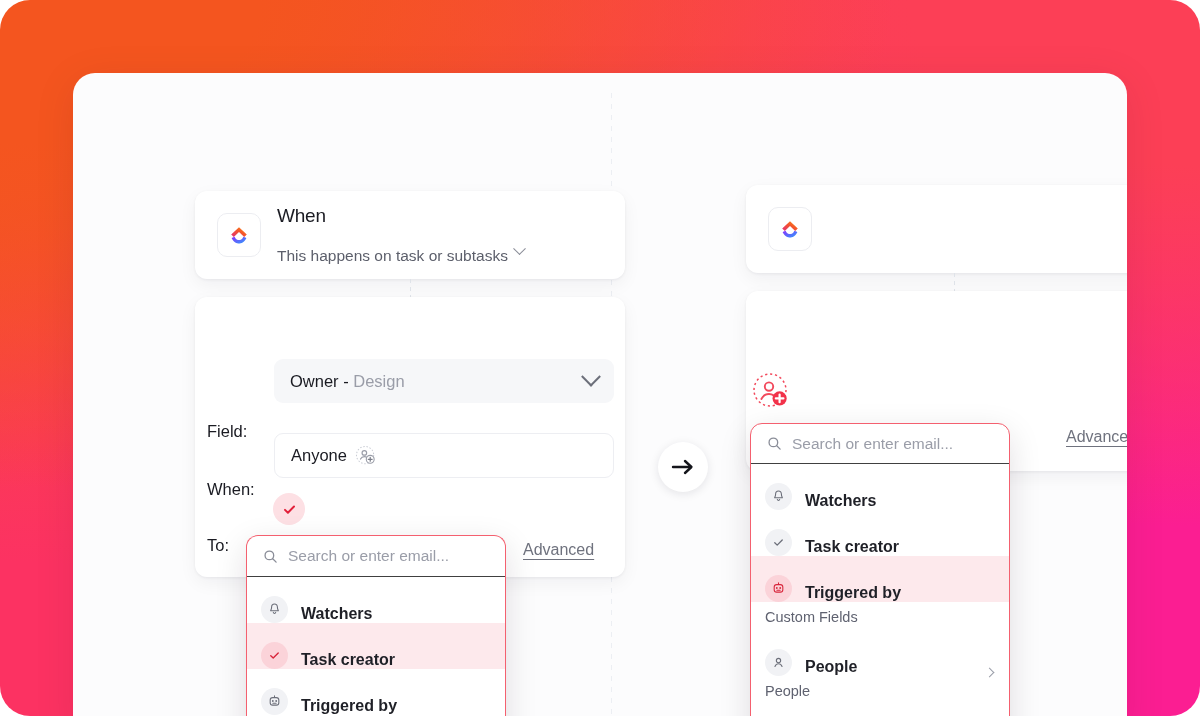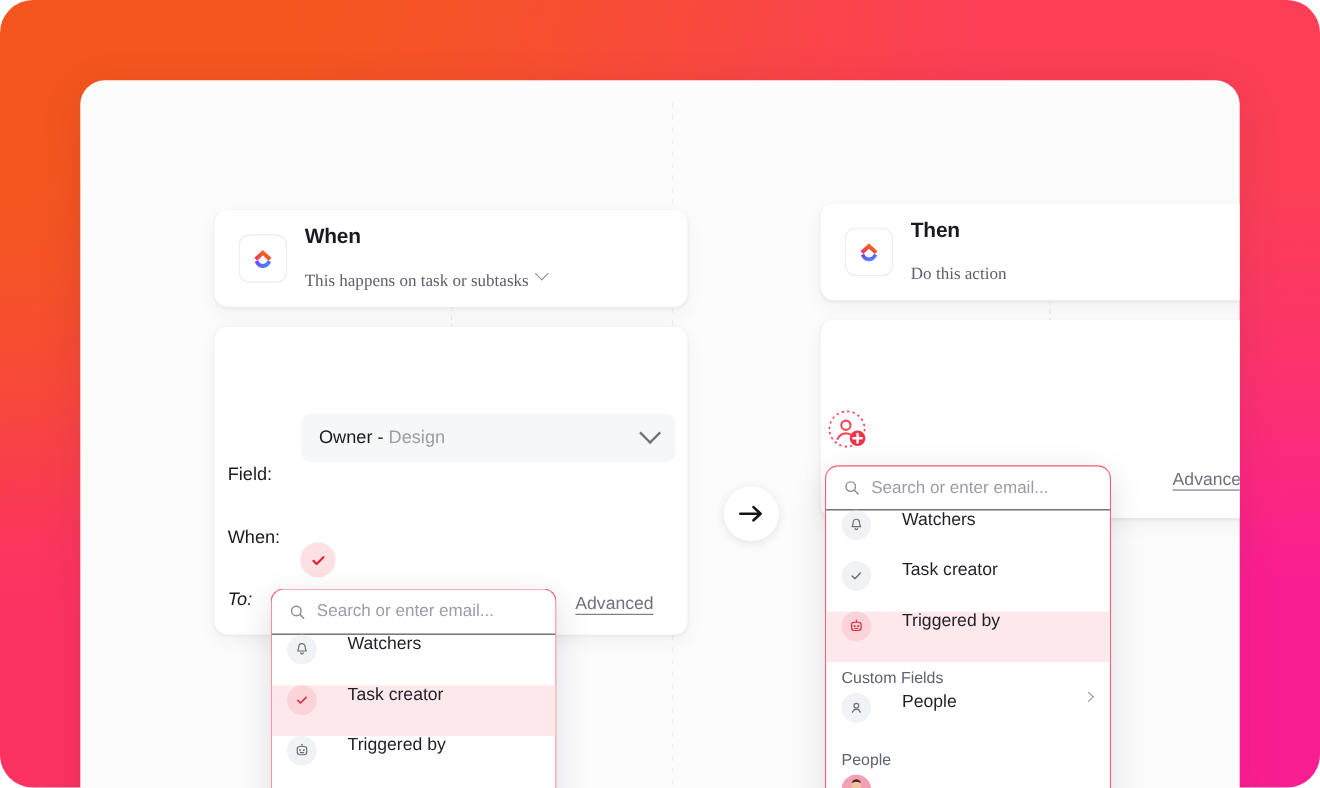--- a/index.html
+++ b/index.html
@@ -69,25 +69,25 @@
   .logo-box {
     width: 44px; height: 44px;
     border: 1px solid #ECEDF1;
     border-radius: 10px;
     display: flex; align-items: center; justify-content: center;
     background: #fff;
     flex: none;
   }
   .hdr-text { margin-left: 16px; }
   .hdr-title {
-    font-size: 19px; font-weight: 700; color: #1A1B22; letter-spacing: -.2px;
+    font-size: 19px; font-weight: 400; color: #1A1B22; letter-spacing: -.2px;
   }
   .hdr-sub {
     font-size: 15.5px; color: #5C5F6B; margin-top: 20px;
-    display: flex; align-items: flex-start; gap: 7px; font-family: Liberation Serif, serif;
+    display: flex; align-items: flex-start; gap: 7px;
   }
 
   
   .connector {
     position: absolute; width: 1px; height: 22px;
     background: repeating-linear-gradient(to bottom,#DFE3E9 0 4px, transparent 4px 8px);
   }
   #conn-left  { left: 337px; top: 206px; }
   #conn-right { left: 881px; top: 200px; }
 
@@ -104,30 +104,30 @@
     padding: 0 16px;
     font-size: 16.5px;
     color: #1A1B22;
     justify-content: space-between;
   }
   .combo.plain { background: #FFFFFF; border: 1px solid #EDEEF2; }
   .combo .muted { color: #9A9DA8; }
 
   #trigger-select  { left: 134px; top: 243px; width: 406px; height: 46px; }
   #action-select   { left: 685px; top: 237px; width: 400px; height: 46px; }
-  #field-select    { left: 201px; top: 303px; width: 340px; height: 44px; background:#F6F7F9; }
+  #field-select    { left: 201px; top: 286px; width: 340px; height: 44px; background:#F6F7F9; }
   #from-input      { left: 201px; top: 360px; width: 340px; height: 45px;
                      background:#fff; border: 1px solid #EDEEF2; }
 
   .row-label {
     position: absolute; font-size: 16.5px; color: #1A1B22; margin-top: 34px;
   }
   #label-field { left: 134px; top: 315px; }
   #label-from  { left: 134px; top: 373px; }
-  #label-to    { left: 134px; top: 429px; font-style: italic; }
+  #label-to    { left: 134px; top: 429px; }
 
   
   .chev {
     width: 14px; height: 14px; flex: none;
     border-right: 2px solid #6C6F7A;
     border-bottom: 2px solid #6C6F7A;
     transform: rotate(45deg) translate(-3px,-3px);
   }
   .chev.sm {
     width: 9px; height: 9px;
@@ -177,23 +177,23 @@
   #popover-right { left: 677px; top: 350px; width: 260px; height: 325px; }
 
   .pop-search {
     height: 41px; display: flex; align-items: center; gap: 10px;
     padding: 0 16px; border-bottom: 1px solid #404040;
     font-size: 15.5px; color: #9A9DA8;
   }
   #popover-right .pop-search { height: 40px; }
 
   .pop-item {
-    height: 46px; display: flex; align-items: flex-start; gap: 28px;
+    height: 46px; display: flex; align-items: flex-end; gap: 13px;
     padding: 0 8px 0 14px;
-    font-size: 16px; color: #1F2027;
+    font-size: 16px; color: #1F2027; font-weight: bold;
   }
   .pop-item.selected { background: #FDE9EC; }
   .pop-item .chev-right {
     margin-left: auto; margin-right: 8px;
     width: 7px; height: 7px;
     border-top: 1.8px solid #9A9DA8;
     border-right: 1.8px solid #9A9DA8;
     transform: rotate(45deg);
   }
   .pop-group {
@@ -266,42 +266,48 @@
 
   <div class="row-label" id="label-field">Field:</div>
   <div class="combo" id="field-select">
     <span>
       <span>Owner - </span><span class="muted">Design</span>
     </span>
     <span class="chev"></span>
   </div>
 
   <div class="row-label" id="label-from">When:</div>
+  <div class="combo plain" id="from-input">
+    <span class="anyone-row">
+      <span>Anyone</span>
+      <svg width="22" height="22" viewBox="0 0 24 24">
+        <circle cx="11" cy="11" r="9.4" fill="none" stroke="#C9CCD4" stroke-width="1.1" stroke-dasharray="1.6 1.9"></circle>
+        <circle cx="10.2" cy="8.6" r="2.5" fill="none" stroke="#9A9DA8" stroke-width="1.3"></circle>
+        <path d="M6 15.4c.9-1.9 2.4-2.8 4.2-2.8 1.1 0 2.1.3 2.9.9" fill="none" stroke="#9A9DA8" stroke-width="1.3" stroke-linecap="round"></path>
+        <circle cx="16.6" cy="15.6" r="4.3" fill="#fff" stroke="#9A9DA8" stroke-width="1.2"></circle>
+        <path d="M16.6 13.5v4.2M14.5 15.6h4.2" stroke="#7C7F8A" stroke-width="1.4" stroke-linecap="round"></path>
+      </svg>
+    </span>
+  </div>
 
   <div class="row-label" id="label-to">To:</div>
   <div id="to-chip">
     <svg width="15" height="15" viewBox="0 0 16 16">
       <path d="M3.2 8.4 L6.3 11.4 L12.8 4.8" fill="none" stroke="#E2203A" stroke-width="2.1" stroke-linecap="round" stroke-linejoin="round"></path>
     </svg>
   </div>
 
   <div class="advanced" id="advanced-left">Advanced</div>
 
   <div class="card hdr-card" id="then-header">
     <div class="logo-box">
       <svg width="24" height="24" viewBox="0 0 24 24">
         <path d="M4.2 11.4 L12 4.2 L19.8 11.4 L17.2 14 L12 9.1 L6.8 14 Z" fill="url(#gTop)"></path>
         <path d="M4.6 15.1 C 6.6 19.6 10 20.6 12 20.6 C 14 20.6 17.4 19.6 19.4 15.1 L16.4 13.7 C 15.2 16.4 13.4 17.1 12 17.1 C 10.6 17.1 8.8 16.4 7.6 13.7 Z" fill="url(#gBot)"></path>
       </svg>
-    </div>
-    <div class="hdr-text">
-      <div class="hdr-title">Then</div>
-      <div class="hdr-sub">
-        <span>Do this action</span>
-      </div>
     </div>
   </div>
   <div class="connector" id="conn-right"></div>
 
   <div class="card" id="then-body"></div>
 
 
   <div id="add-assignee">
     <svg width="40" height="40" viewBox="0 0 40 40">
       <circle cx="18" cy="18" r="16" fill="none" stroke="#F2495C" stroke-width="1.5" stroke-dasharray="2.2 2.8"></circle>

